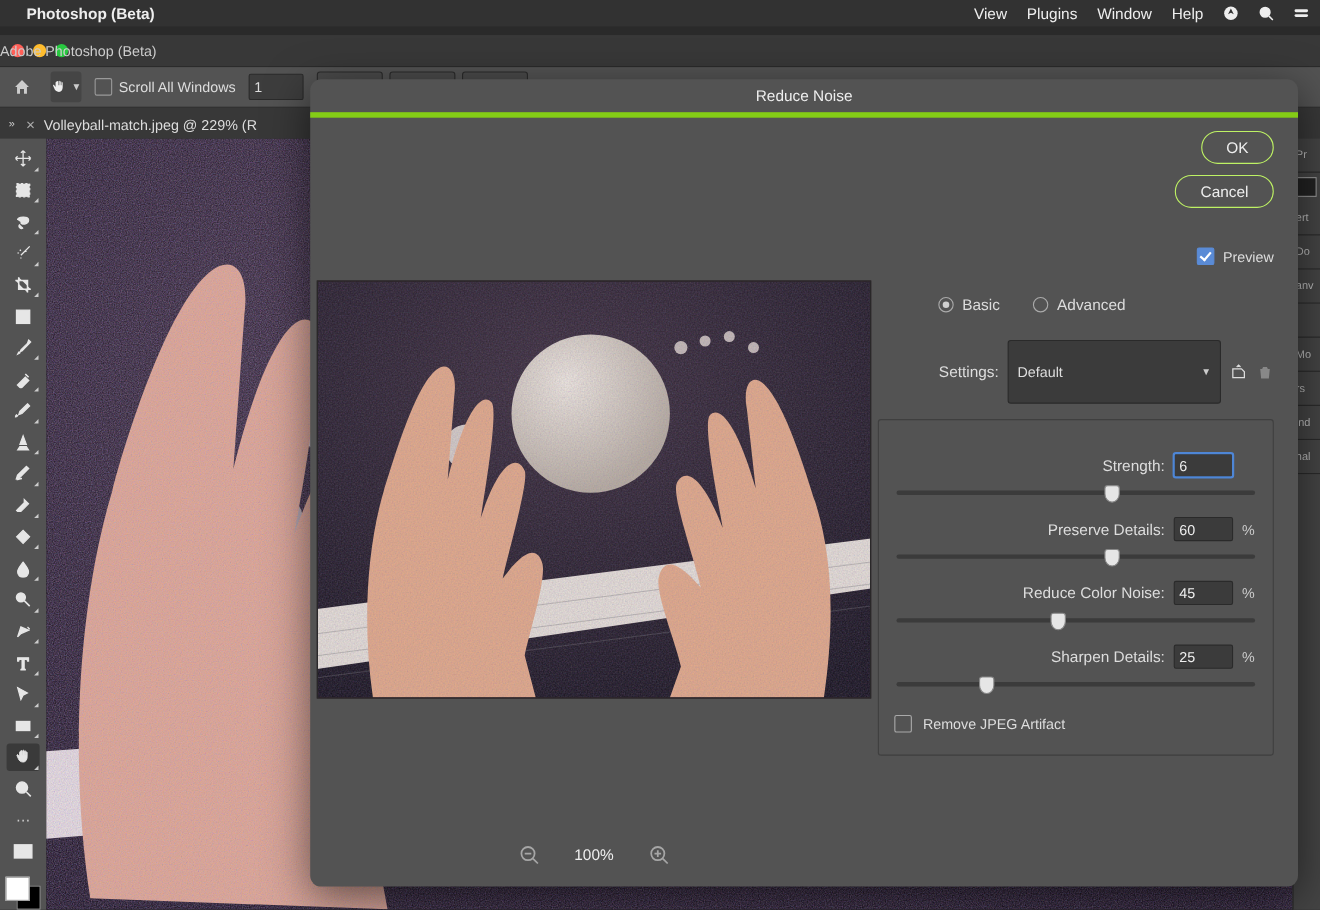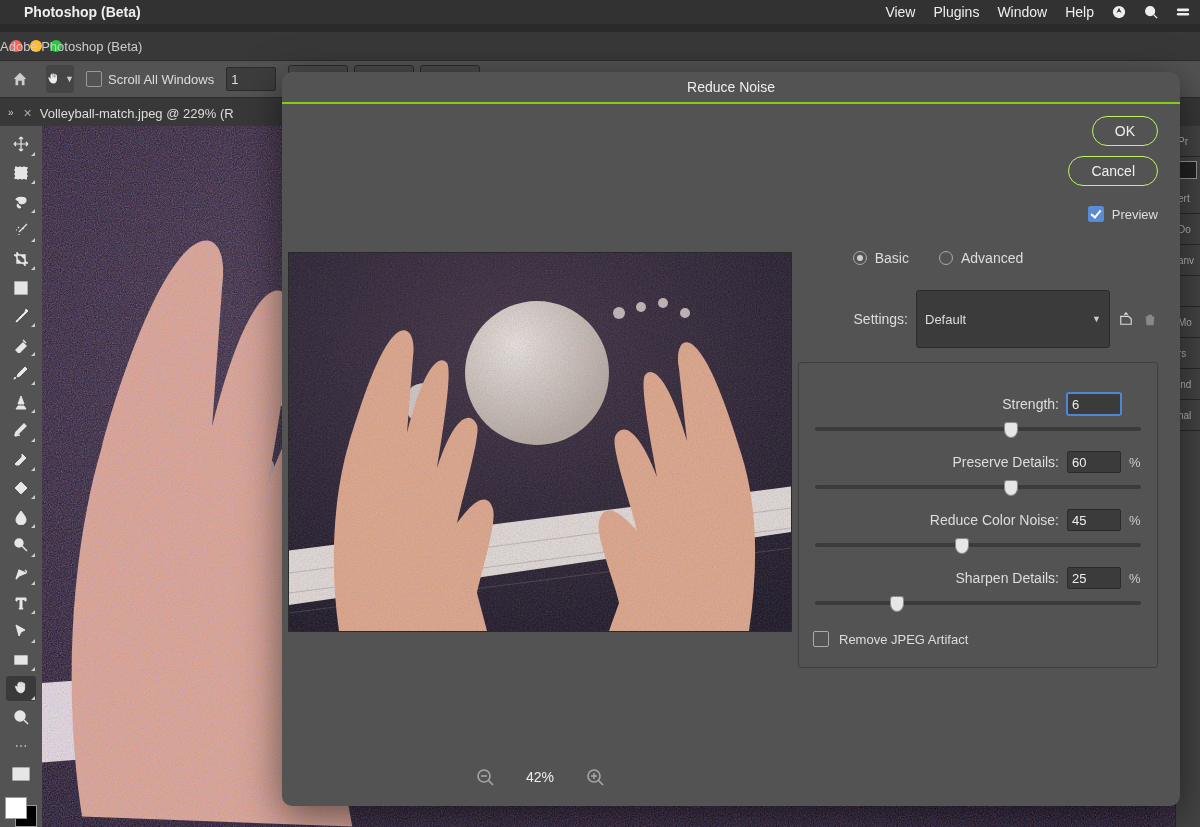--- a/index.html
+++ b/index.html
@@ -108,21 +108,21 @@
     position:absolute;
     top:72px; left:282px; width:898px; height:734px;
     background:#535353;
     border-radius:10px;
     box-shadow: 0 10px 40px rgba(0,0,0,0.55);
     z-index:50;
     display:flex; flex-direction:column;
   }
   .dialog-title {
     height:30px; display:flex; align-items:center; justify-content:center;
-    border-bottom:2px solid #84cc16; font-size:14px; color:#eee;
+    border-bottom:5px solid #84cc16; font-size:14px; color:#eee;
   }
   .dialog-body {
     flex:1; display:flex; position:relative;
   }
   .dialog-preview {
     width:556px; display:flex; flex-direction:column; align-items:center;
   }
   .preview-img-box {
     margin-top:148px;
     width:502px; height:378px;
@@ -135,21 +135,21 @@
   .zoom-row .zico { width:18px; height:18px; opacity:0.8; display:flex; align-items:center; justify-content:center;}
   .zoom-row .zico svg { stroke:#bbb; fill:none; stroke-width:1.6;}
   .zoom-pct { font-size:14px; color:#eee;}
 
   .dialog-controls {
     flex:1; padding:12px 22px 0 0;
     display:flex; flex-direction:column; align-items:flex-end;
   }
   .btn { border:1px solid #bef264; border-radius:20px; padding:6px 22px; background:transparent; color:#eee; font-size:14px; cursor:pointer; min-width:66px; text-align:center;}
   .btn + .btn { margin-top:10px;}
-  .preview-chk { display:flex; align-items:center; gap:8px; margin-top:20px;}
+  .preview-chk { display:flex; align-items:center; gap:8px; margin-top:36px;}
   .chkbox { width:14px; height:14px; border:1px solid #aaa; border-radius:2px; display:flex; align-items:center; justify-content:center;}
   .chkbox.checked { background:#5a8bd6; border-color:#5a8bd6;}
   .chkbox.checked::after { content:""; width:4px; height:8px; border:solid #fff; border-width:0 2px 2px 0; transform:rotate(40deg); margin-top:-2px;}
   .radio-row { display:flex; gap:30px; margin-top:28px; align-self:center; margin-right:80px;}
   .radio { display:flex; align-items:center; gap:8px; font-size:14px;}
   .rdot { width:12px; height:12px; border-radius:50%; border:1px solid #aaa; display:flex; align-items:center; justify-content:center;}
   .rdot.sel::after { content:""; width:6px; height:6px; border-radius:50%; background:#cfcfcf;}
   .settings-row { display:flex; align-items:center; gap:8px; margin-top:24px; align-self:flex-end; margin-right:0px;}
   .settings-row label { font-size:14px;}
   .combo { width:176px; height:22px; background:#3b3b3b; border:1px solid #2a2a2a; border-radius:3px; display:flex; align-items:center; padding:17px 8px; justify-content:space-between;}
@@ -507,21 +507,21 @@
         </svg>
       </div>
       <div class="zoom-row">
         <span class="zico">
           <svg viewBox="0 0 18 18" width="18" height="18">
               <circle cx="8" cy="8" r="6"></circle>
               <line x1="12.5" y1="12.5" x2="17" y2="17"></line>
               <line x1="5" y1="8" x2="11" y2="8"></line>
             </svg>
         </span>
-        <span class="zoom-pct">42%</span>
+        <span class="zoom-pct">100%</span>
         <span class="zico">
           <svg viewBox="0 0 18 18" width="18" height="18">
               <circle cx="8" cy="8" r="6"></circle>
               <line x1="12.5" y1="12.5" x2="17" y2="17"></line>
               <line x1="5" y1="8" x2="11" y2="8"></line>
               <line x1="8" y1="5" x2="8" y2="11"></line>
             </svg>
         </span>
       </div>
     </div>

